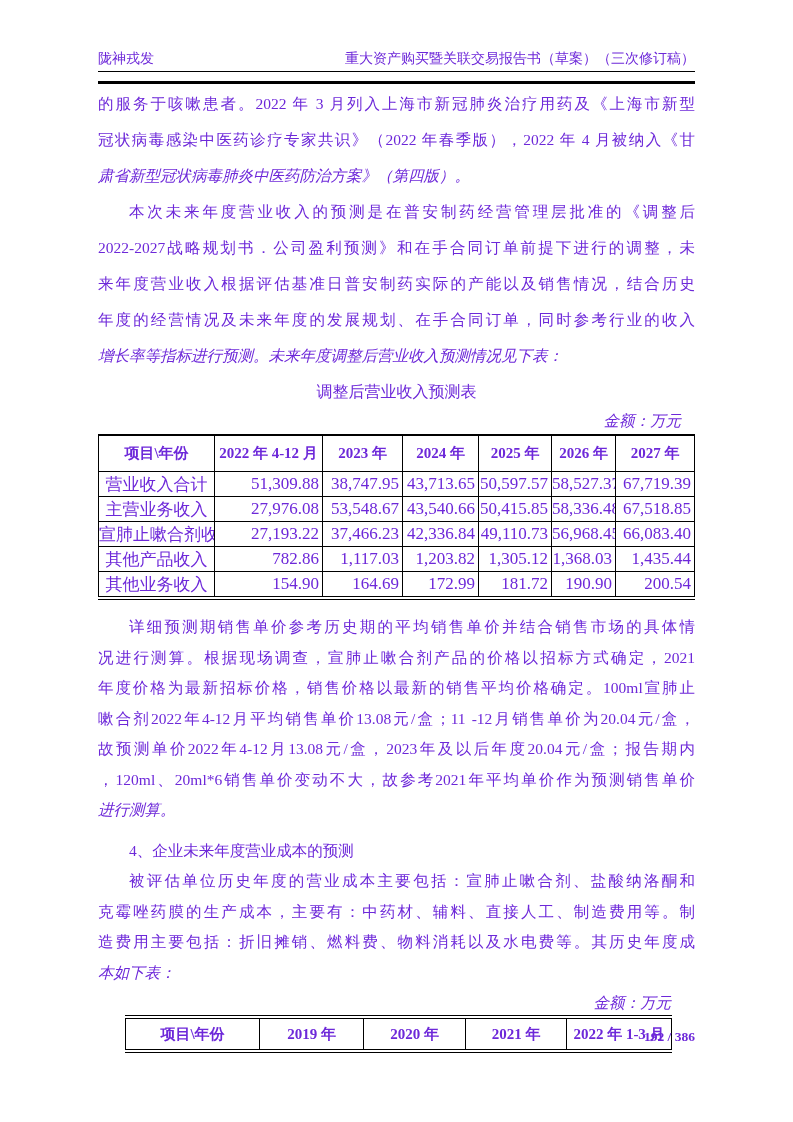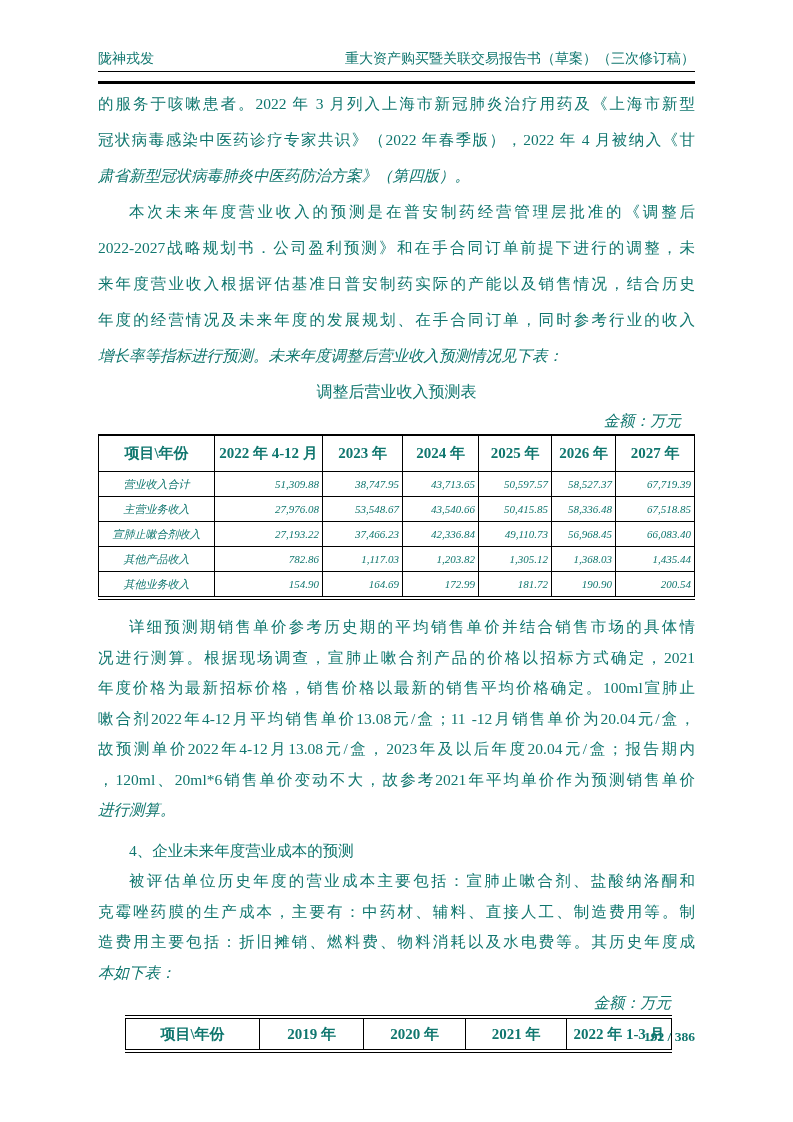--- a/index.html
+++ b/index.html
@@ -1,21 +1,21 @@
 <!DOCTYPE html>
 <html><head>
 <meta charset="utf-8">
 <style>
   html,body{margin:0;padding:0;background:#ffffff;}
   .page{
     position:relative;
     width:793px;height:1122px;
     background:#ffffff;
     font-family:"Liberation Serif","DejaVu Serif",serif;
-    color:#0f766e;
+    color:#6d28d9;
     overflow:hidden;
   }
   
   .hdr{
     position:absolute;top:50px;left:98px;width:597px;
     display:flex;justify-content:space-between;align-items:flex-end;
     font-size:14px;line-height:18px;
   }
   .rule{position:absolute;left:98px;width:597px;background:#000;}
   .rule.thin{top:71px;height:1px;}
@@ -41,21 +41,21 @@
   }
   .unit.u2{margin-top:6px;margin-bottom:3px;padding-right:24px;}
   
   table{border-collapse:collapse;table-layout:fixed;}
   .t1{width:596px;}
   .t1 th,.t1 td{border:1px solid #000;padding:0;overflow:hidden;}
   .t1 thead th{
     border-top:2.5px solid #000;
     font-size:15px;font-weight:bold;text-align:center;height:35px;
   }
-  .t1 tbody td{font-size:11px;height:24px;white-space:nowrap;font-style:italic;}
+  .t1 tbody td{font-size:17px;height:24px;white-space:nowrap;}
   .t1 tbody tr:last-child td{border-bottom:4px double #000;}
   .t1 td.lbl{text-align:center;}
   .t1 td.num{text-align:right;padding-right:3px;}
   .t2{width:546px;margin-left:27px;margin-top:2px;}
   .t2 th{
     border:1px solid #000;
     border-top:4px double #000;border-bottom:4px double #000;
     font-size:15px;font-weight:bold;text-align:center;height:30px;
     padding:0;
   }

